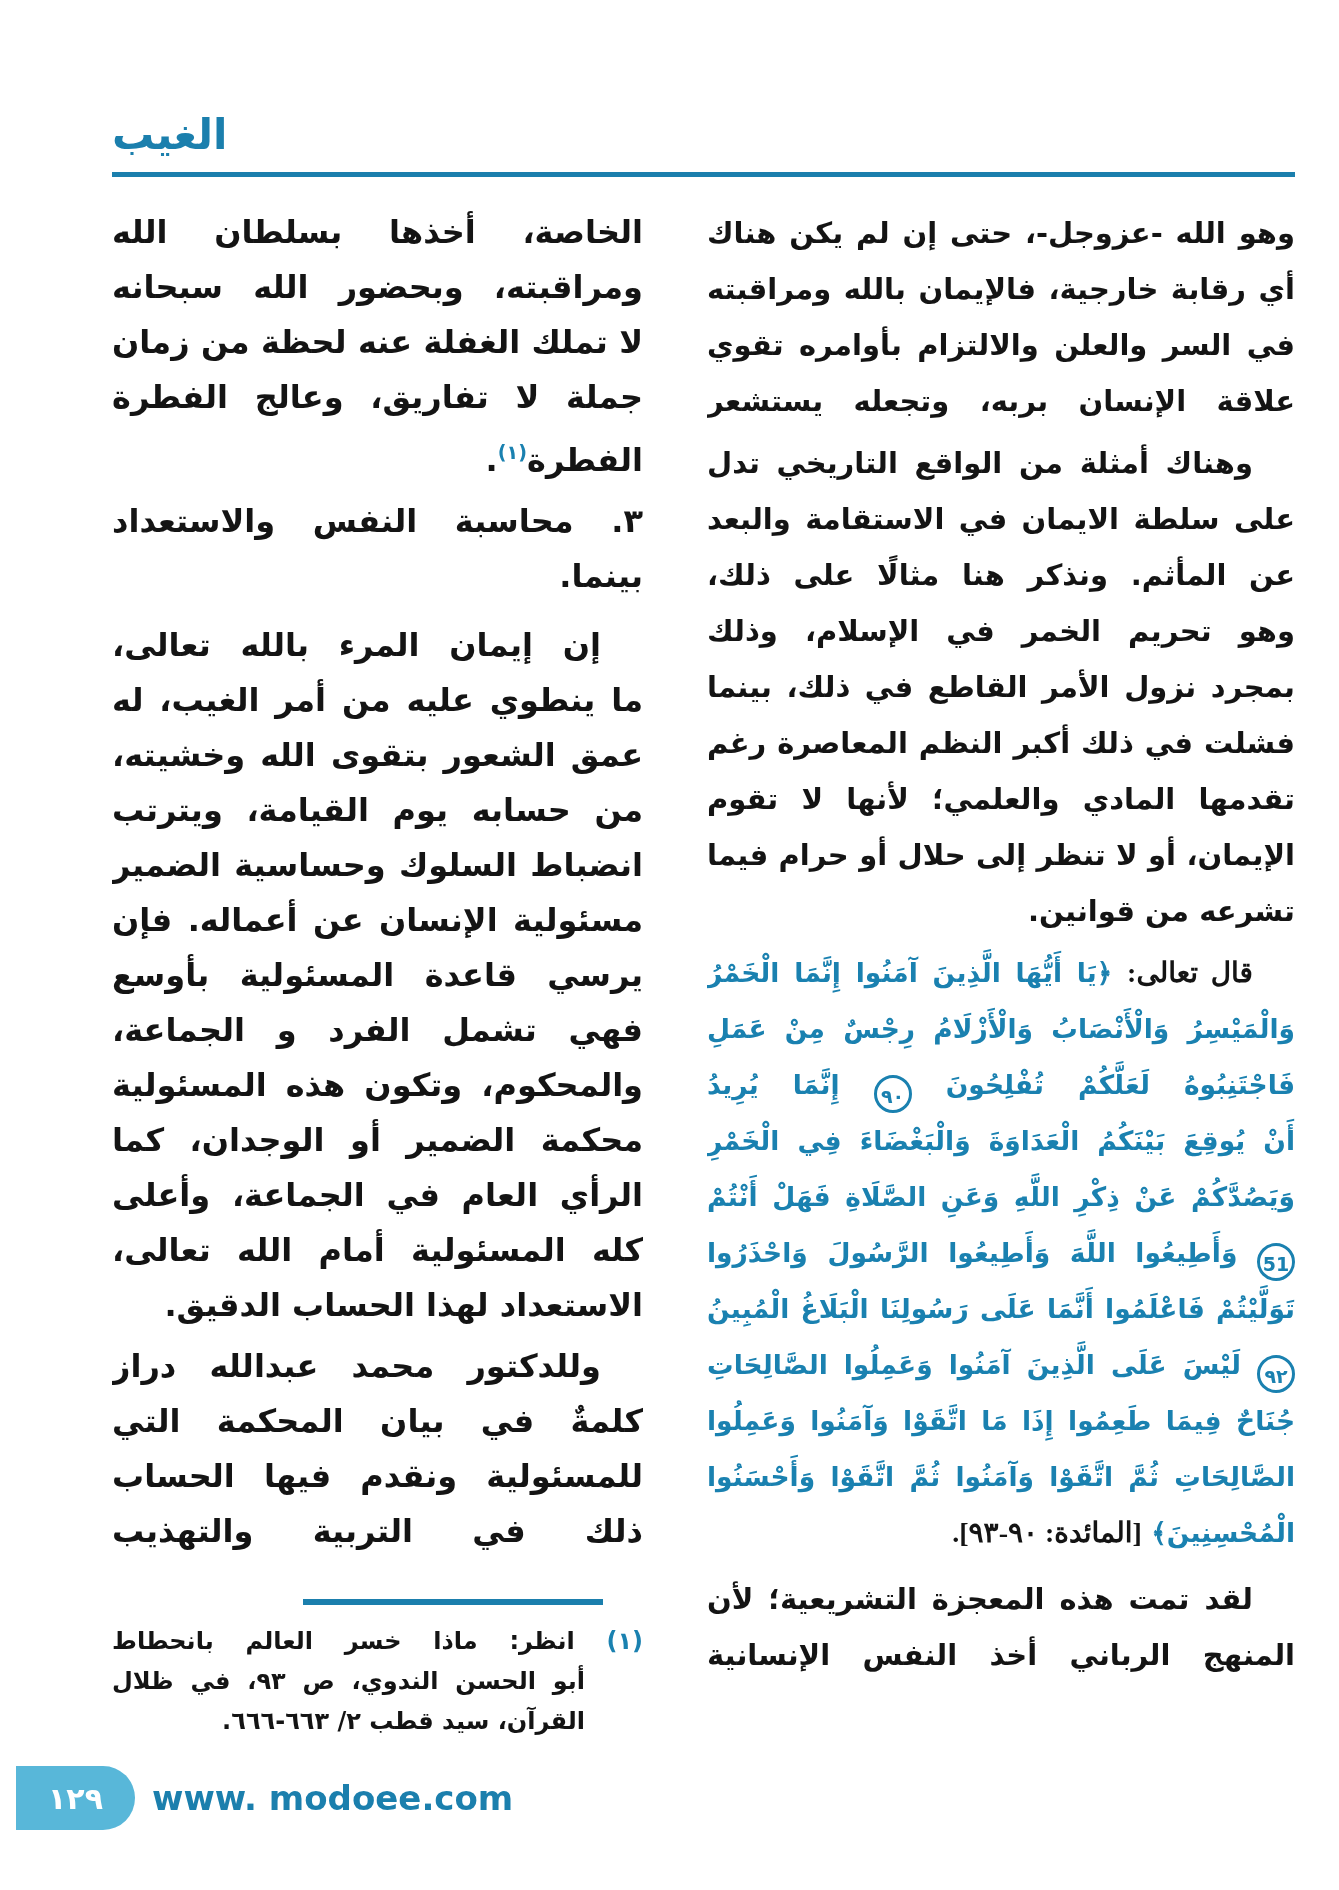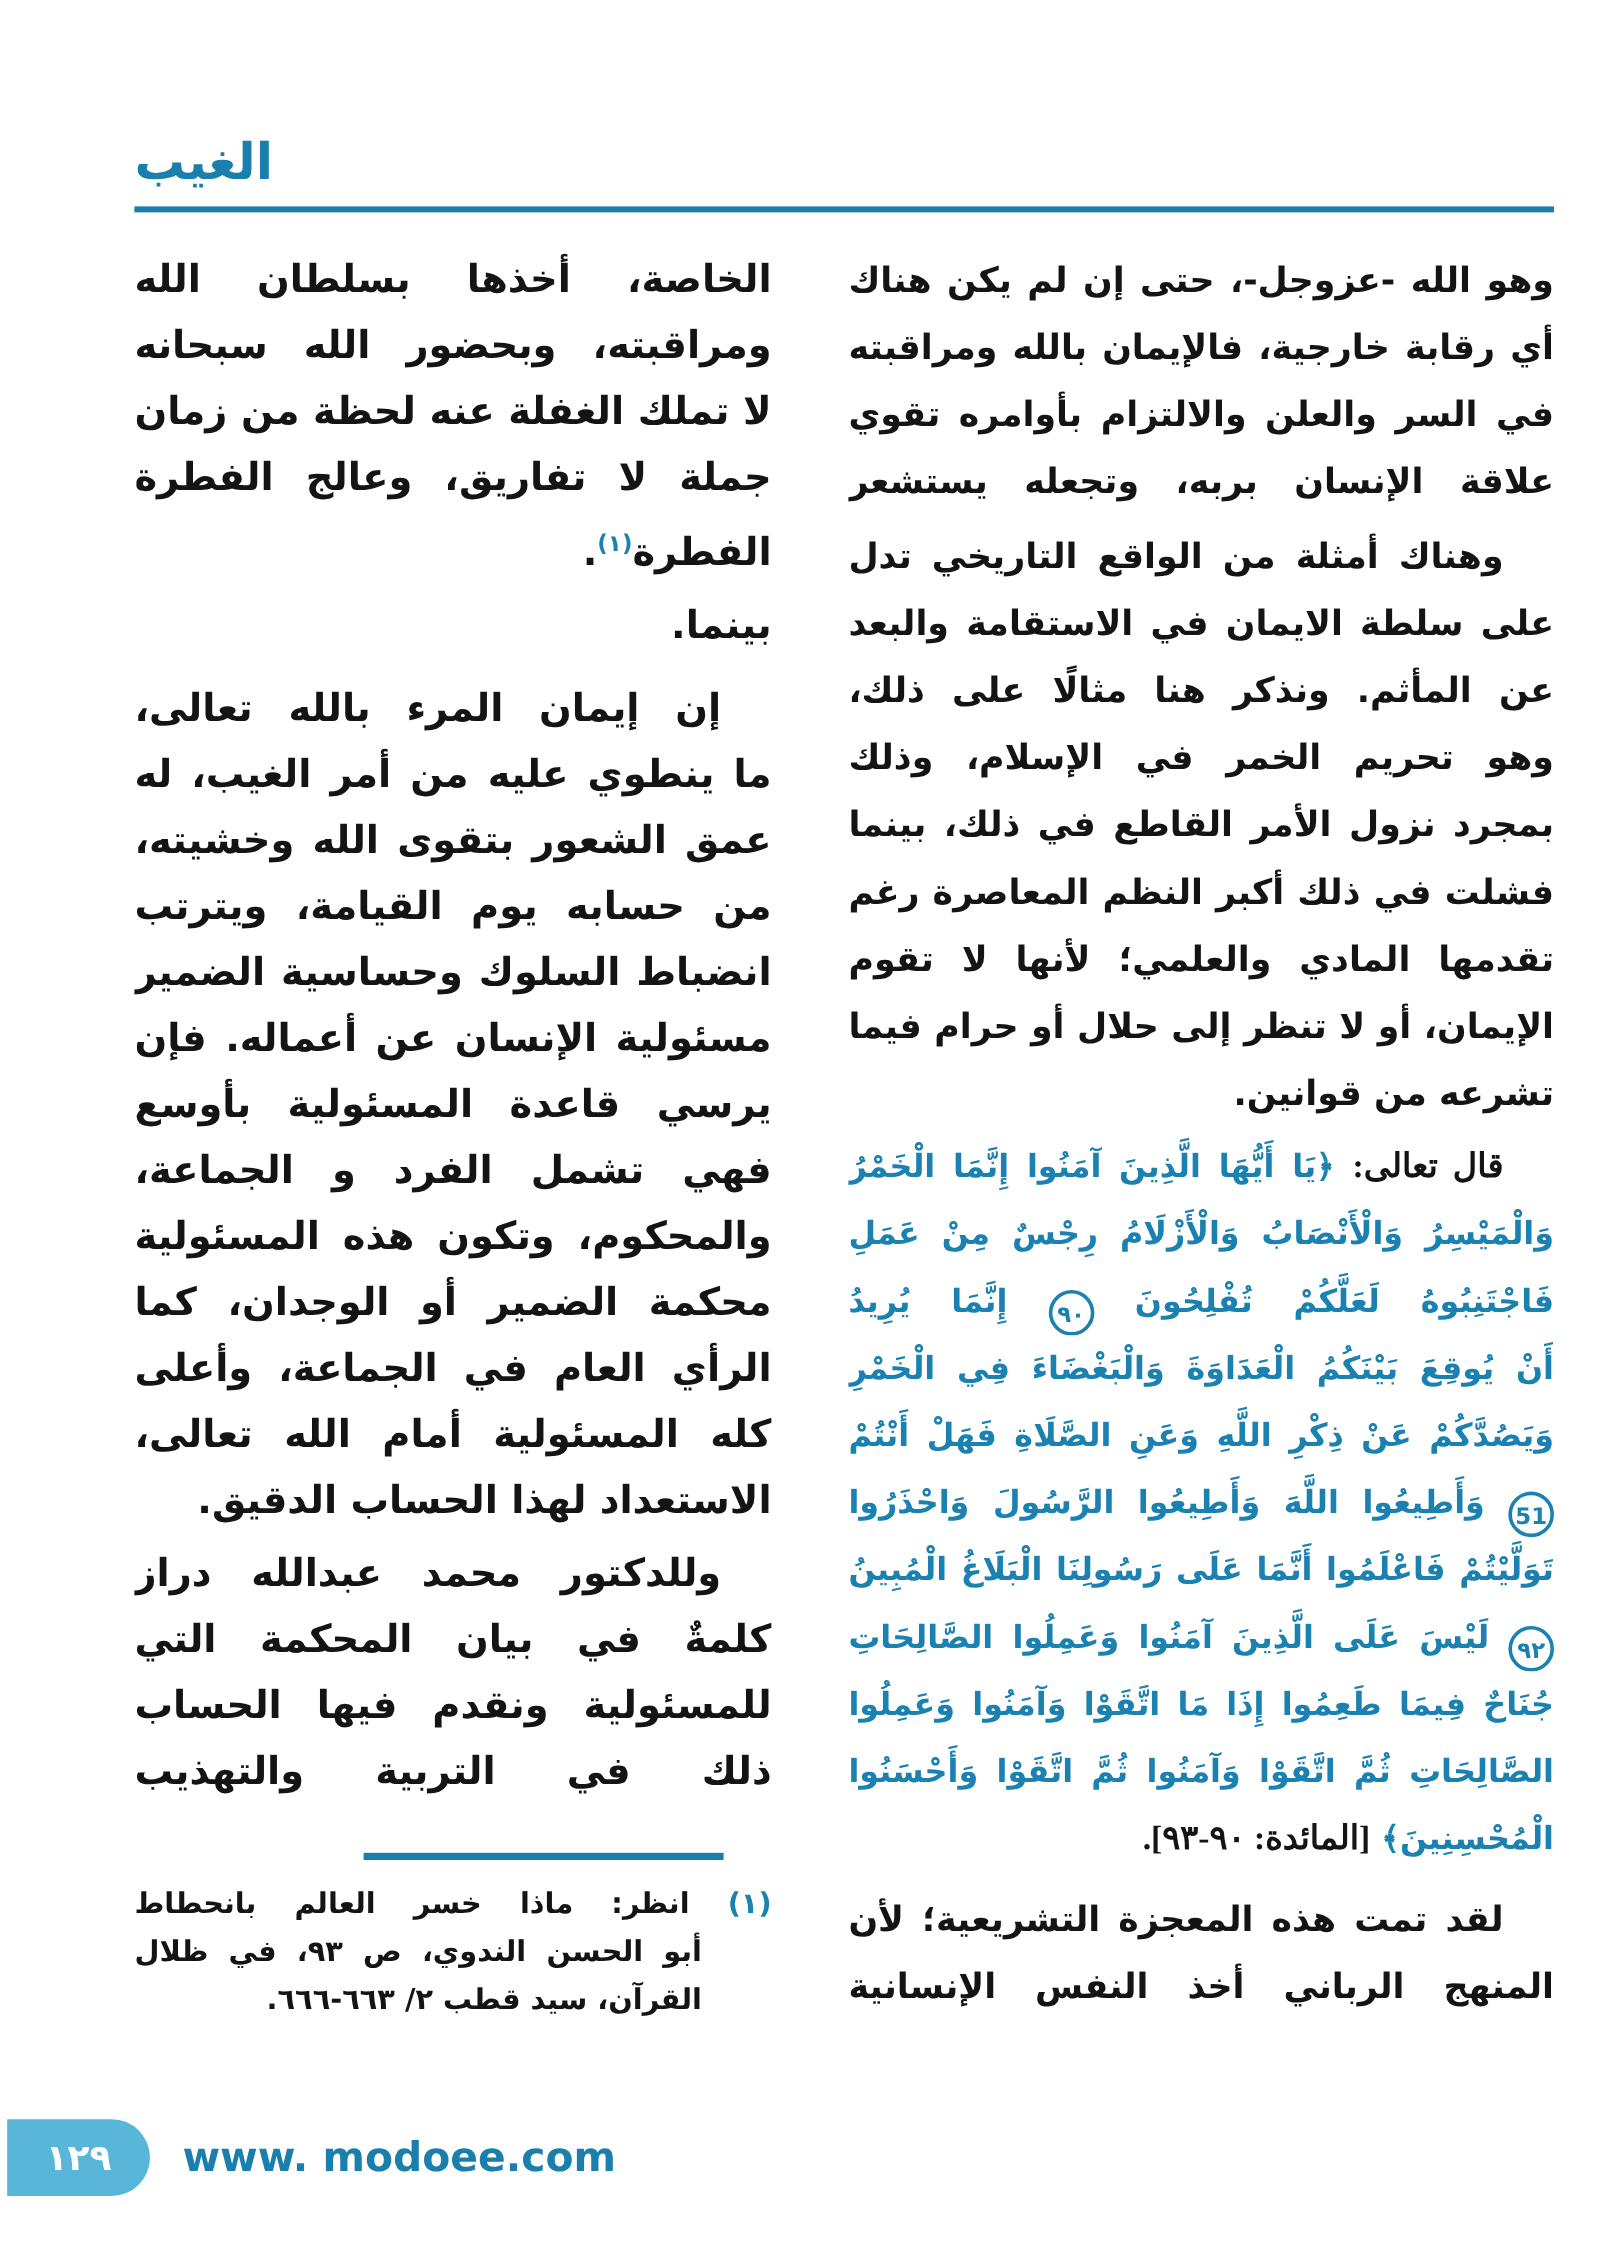--- a/index.html
+++ b/index.html
@@ -66,21 +66,21 @@
     text-align:justify;padding-right:58px;
   }
   .fnline::after{content:"";display:inline-block;width:100%;height:0;}
   .fnline.first{padding-right:0;}
   .fnline.end{text-align:right;}
   .fnline.end::after{content:none;}
   .fn-marker{color:var(--verse,#1a81b0);}
 
   
   .page-tab{
-    position:absolute;left:6px;top:1766px;width:119px;height:64px;
+    position:absolute;left:16px;top:1766px;width:119px;height:64px;
     background:var(--tab,#58b7d9);border-radius:0 34px 34px 0;
     color:#ffffff;font-size:30px;font-weight:bold;letter-spacing:9px;
     display:flex;align-items:center;justify-content:center;direction:rtl;
   }
   .site-url{
     position:absolute;left:152px;top:1778px;color:var(--teal,#1b7fad);
     font-size:34px;font-weight:bold;direction:ltr;
   }
 </style>
 </head>
@@ -133,20 +133,21 @@
 
     <div class="col col-left">
       <div class="para">
           <div class="bline"><span>الخاصة، أخذها بسلطان الله وخشيته</span></div>
           <div class="bline"><span>ومراقبته، وبحضور الله سبحانه فيها حضورًا</span></div>
           <div class="bline"><span>لا تملك الغفلة عنه لحظة من زمان أخذها</span></div>
           <div class="bline"><span>جملة لا تفاريق، وعالج الفطرة بطريقة خالق</span></div>
           <div class="bline  end"><span>الفطرة</span><span class="fn-ref">(١)</span><span>.</span></div>
         </div>
       <div class="para sp-l">
+          <div class="bline"><span>٣. محاسبة النفس والاستعداد</span></div>
           <div class="bline  end"><span>بينما.</span></div>
         </div>
       <div class="para sp-l">
           <div class="bline  indent"><span>إن إيمان المرء بالله تعالى، وإيمانه بكل</span></div>
           <div class="bline"><span>ما ينطوي عليه من أمر الغيب، له أثره في</span></div>
           <div class="bline"><span>عمق الشعور بتقوى الله وخشيته، والخوف</span></div>
           <div class="bline"><span>من حسابه يوم القيامة، ويترتب على ذلك</span></div>
           <div class="bline"><span>انضباط السلوك وحساسية الضمير تجاه</span></div>
           <div class="bline"><span>مسئولية الإنسان عن أعماله. فإن الإسلام</span></div>
           <div class="bline"><span>يرسي قاعدة المسئولية بأوسع معانيها،</span></div>

